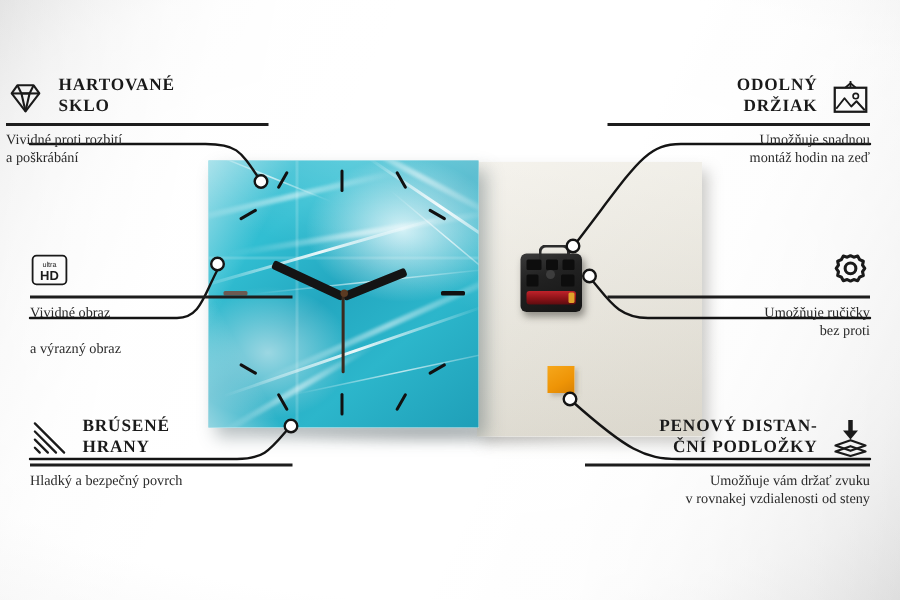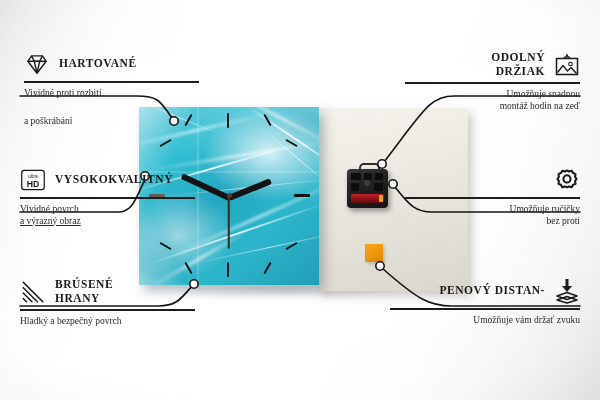--- a/index.html
+++ b/index.html
@@ -188,54 +188,54 @@
     <g fill="#ffffff" stroke="#141414" stroke-width="1.6">
       <circle cx="174" cy="121" r="4.2"></circle>
       <circle cx="145" cy="176" r="4.2"></circle>
       <circle cx="194" cy="284" r="4.2"></circle>
       <circle cx="382" cy="164" r="4.2"></circle>
       <circle cx="393" cy="184" r="4.2"></circle>
       <circle cx="380" cy="266" r="4.2"></circle>
     </g>
   </svg>
 
-  <div class="feat left" style="left:24px;top:51px;width:175px;">
+  <div class="feat left" style="left:4px;top:51px;width:175px;">
     <div class="row">
       <svg class="ico" viewBox="0 0 24 24">
         <g fill="none" stroke="#1a1a1a" stroke-width="1.3" stroke-linejoin="round">
           <path d="M3.5 9.5 L12 20.5 L20.5 9.5 L17 4.5 H7 Z"></path>
           <path d="M3.5 9.5 H20.5"></path>
             <path d="M7 4.5 L9.5 9.5 L12 20.5"></path>
           <path d="M17 4.5 L14.5 9.5 L12 20.5"></path>
             <path d="M9.5 9.5 H14.5"></path>
         </g>
       </svg>
       <div>
         <div class="ttl">HARTOVANÉ</div>
+        <div class="ttl">SKLO</div>
       </div>
     </div>
     <div class="rule" style="width:175px;"></div>
     <div class="desc">Vividné proti rozbití</div>
-    <div class="desc" style="margin-top:16px;">a poškrábání</div>
+    <div class="desc" style="margin-top:0;">a poškrábání</div>
   </div>
 
   <div class="feat left" style="left:20px;top:167px;width:175px;">
     <div class="row">
       <svg class="ico" viewBox="0 0 30 26">
         <rect x="2" y="2" width="26" height="22" rx="3" fill="none" stroke="#1a1a1a" stroke-width="1.4"></rect>
         <text x="15" y="11" text-anchor="middle" font-family="Liberation Sans, sans-serif" font-size="5.6" fill="#1a1a1a">ultra</text>
         <text x="15" y="21" text-anchor="middle" font-family="Liberation Sans, sans-serif" font-weight="bold" font-size="10" fill="#1a1a1a">HD</text>
       </svg>
       <div>
-        <div class="ttl">VYSOKOKVALITNÝ</div>
-      </div>
-    </div>
-    <div class="rule" style="width:175px;"></div>
-    <div class="desc">Vividné povrch</div>
-    <div class="desc" style="margin-top:0;text-decoration:underline;">a výrazný obraz</div>
+      </div>
+    </div>
+    <div class="rule" style="width:175px;"></div>
+    <div class="desc">Vividné obraz</div>
+    <div class="desc" style="margin-top:12px;">a výrazný obraz</div>
   </div>
 
   <div class="feat right" style="left:405px;top:51px;width:175px;">
     <div class="row">
       <div>
         <div class="ttl">ODOLNÝ</div>
         <div class="ttl">DRŽIAK</div>
       </div>
       <svg class="ico" viewBox="0 0 26 24">
         <path d="M13 1 L13 5" stroke="#1a1a1a" stroke-width="1.2"></path>
@@ -282,25 +282,27 @@
     </div>
     <div class="rule" style="width:175px;"></div>
     <div class="desc">Umožňuje ručičky</div>
     <div class="desc" style="margin-top:0;">bez proti</div>
   </div>
 
   <div class="feat right" style="left:390px;top:278px;width:190px;">
     <div class="row">
       <div>
         <div class="ttl">PENOVÝ DISTAN-</div>
+        <div class="ttl">ČNÍ PODLOŽKY</div>
       </div>
       <svg class="ico" viewBox="0 0 26 26">
         <path d="M13 1 L13 9" stroke="#1a1a1a" stroke-width="3" stroke-linecap="butt"></path>
         <path d="M8 8 L13 14 L18 8 Z" fill="#1a1a1a"></path>
         <path d="M13 14.5 L23 18 L13 21.5 L3 18 Z" fill="none" stroke="#1a1a1a" stroke-width="1.5" stroke-linejoin="round"></path>
         <path d="M13 18.5 L23 22 L13 25 L3 22 Z" fill="none" stroke="#1a1a1a" stroke-width="1.5" stroke-linejoin="round"></path>
       </svg>
     </div>
     <div class="rule" style="width:190px;"></div>
     <div class="desc">Umožňuje vám držať zvuku</div>
+    <div class="desc" style="margin-top:0;">v rovnakej vzdialenosti od steny</div>
   </div>
 
 </div>
 
 </body></html>

